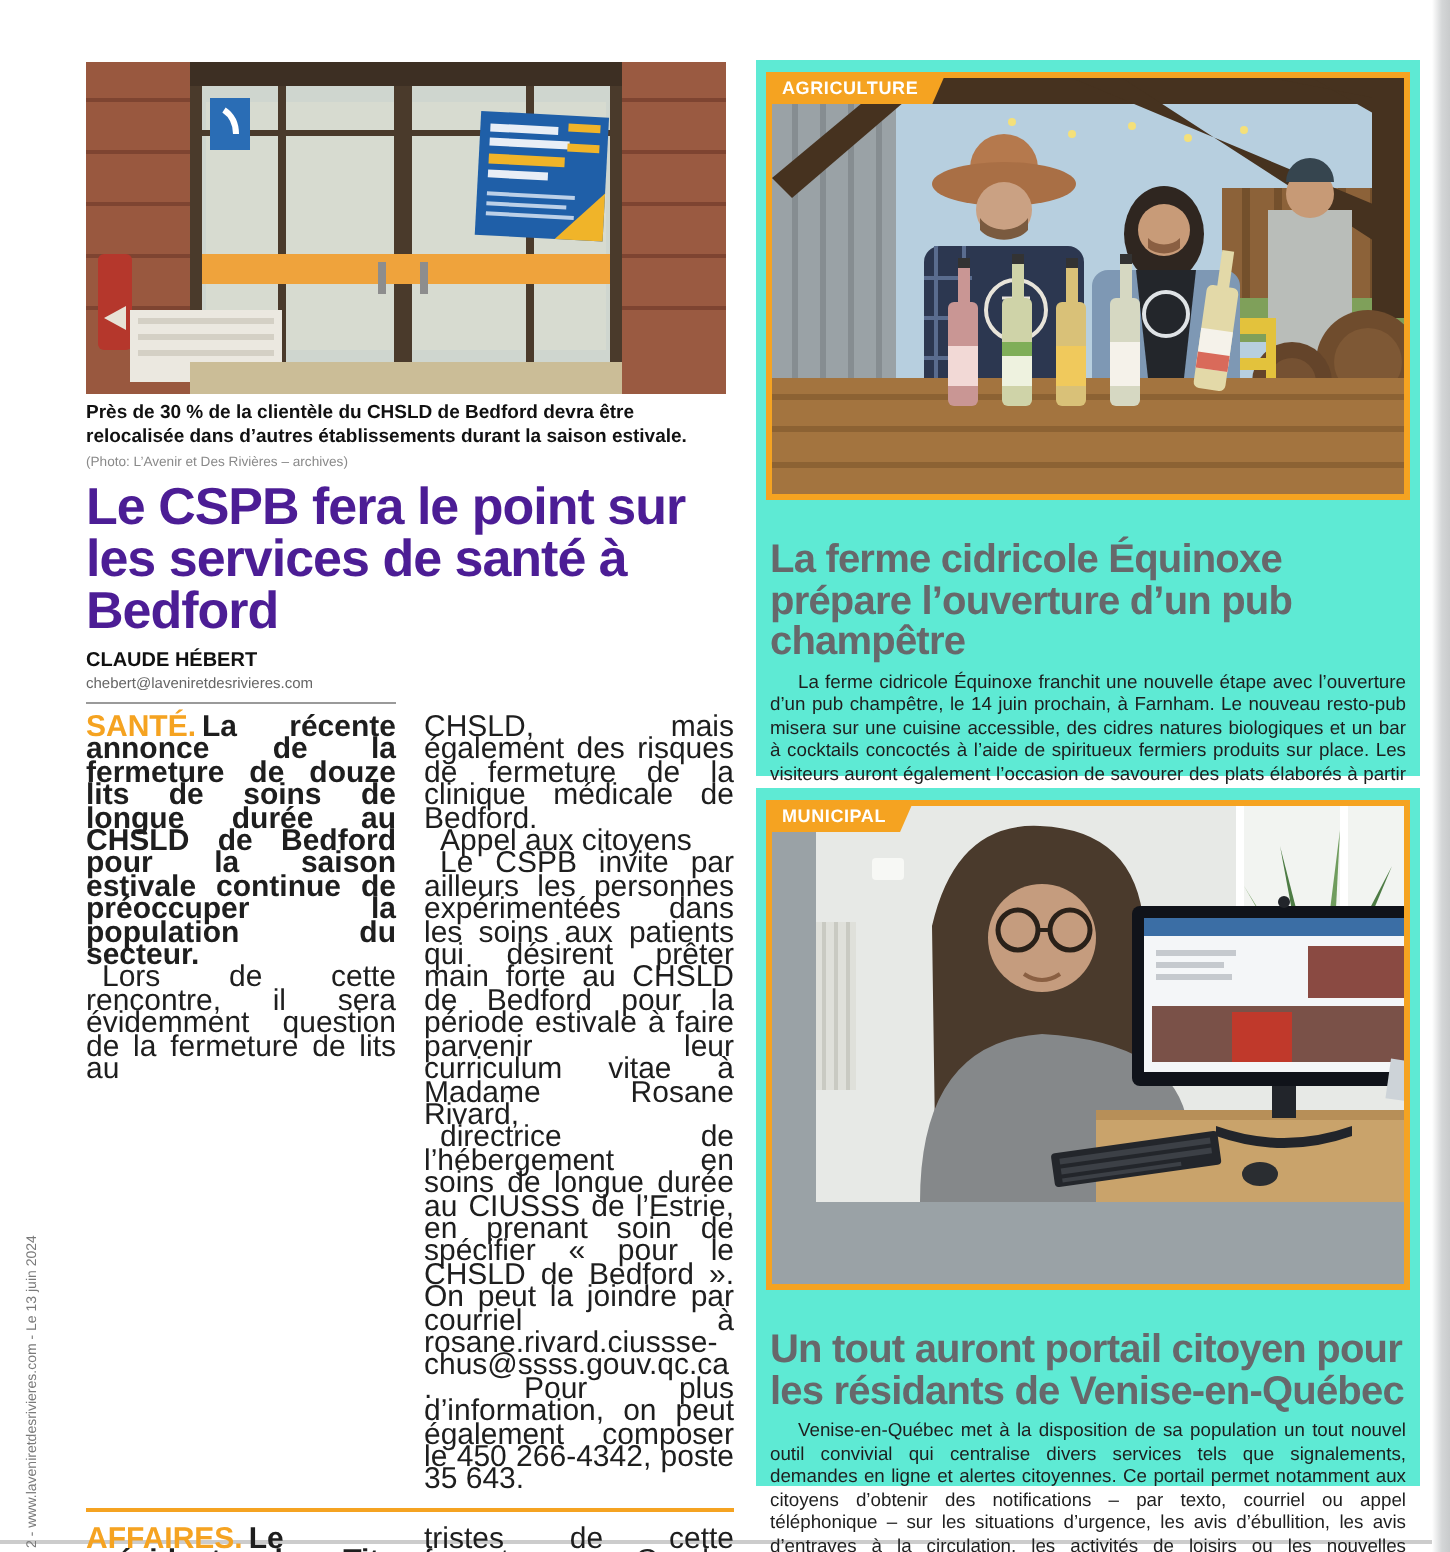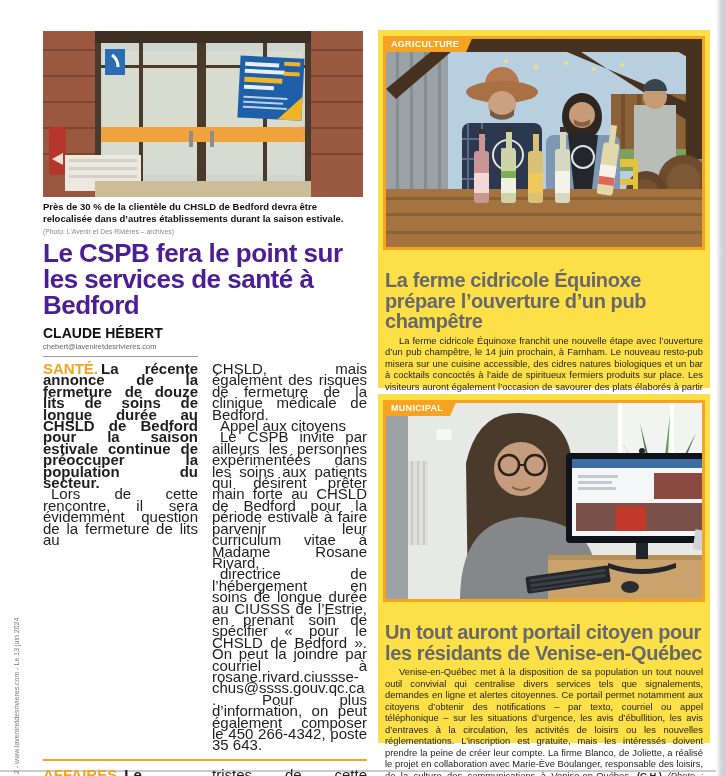--- a/index.html
+++ b/index.html
@@ -21,46 +21,46 @@
   
   .left-col { position:absolute; left:43px; top:31px; width:324px; }
   .photo-frame { width:320px; height:166px; overflow:hidden; background:#b9a98f; }
   .photo-frame svg { display:block; }
 
   .caption { margin-top:4px; font-size:9.5px; line-height:12px; font-weight:bold; color:#111; }
   .caption .credit { font-weight:normal; font-size:6.8px; color:#8a8a8a; }
 
   .kicker { margin-top:7px; font-size:13.5px; font-weight:bold; color:#111; }
   .headline-1 { margin-top:2px; font-size:26px; line-height:26px; font-weight:bold; color:#4c1d95; letter-spacing:-0.5px; }
-  .byline { margin-top:7px; font-size:14px; font-weight:bold; color:#111; }
+  .byline { margin-top:7px; font-size:10px; font-weight:bold; color:#111; }
   .byline-email { font-size:7.5px; color:#666; margin-top:1px; }
   .byline-rule { width:155px; border-bottom:1px solid #9a9a9a; margin-top:5px; }
 
   .cols { display:flex; gap:14px; margin-top:6px; }
   .col { width:155px; font-size:15px; line-height:11.4px; text-align:justify; }
   .col p { margin:0; }
   .col p.indent { text-indent:8px; }
   .lead { font-weight:bold; }
   .lead-label { color:#f5a321; font-weight:bold; margin-right:3px; }
   .subhead-line { text-indent:8px; }
 
   .orange-rule { border-top:2px solid #f5a321; margin-top:8px; }
 
   .headline-2 { margin-top:9px; font-size:29px; line-height:29px; font-weight:bold; color:#67686b; letter-spacing:-0.5px; }
   .cols-2 { margin-top:8px; }
 
   
   .right-col { position:absolute; left:378px; top:0; width:332px; }
-  .brief-block { position:absolute; left:0; width:332px; background:#fde047; padding:6px 5px 8px 5px; }
+  .brief-block { position:absolute; left:0; width:332px; background:#5eead4; padding:6px 5px 8px 5px; }
   .block-agri { top:30px; height:358px; }
   .block-muni { top:394px; height:349px; }
 
   .brief-photo { position:relative; margin:0 auto; border:3px solid #f5a321; background:#9aa2a6; overflow:hidden; }
   .agri-photo { width:322px; height:214px; }
-  .muni-photo { width:322px; height:202px;padding-left:22px; }
+  .muni-photo { width:322px; height:245px;padding-left:22px; }
 
   .section-tag {
     position:absolute; top:-3px; left:0; z-index:3;
     background:#f5a321; color:#ffffff; font-weight:bold; font-size:9px; letter-spacing:0.3px;
     padding:3px 14px 3px 8px;
     clip-path:polygon(0 0, 100% 0, calc(100% - 7px) 100%, 0 100%);
   }
   .brief-headline { margin:20px 2px 3px 2px; font-size:20px; line-height:20.5px; font-weight:bold; color:#67686b; letter-spacing:-0.4px; }
   .brief-body { margin:0 2px; font-size:9.4px; line-height:11.5px; text-align:justify; text-indent:14px; color:#1e1e1e; }
   .brief-body .initials { font-weight:bold; }

